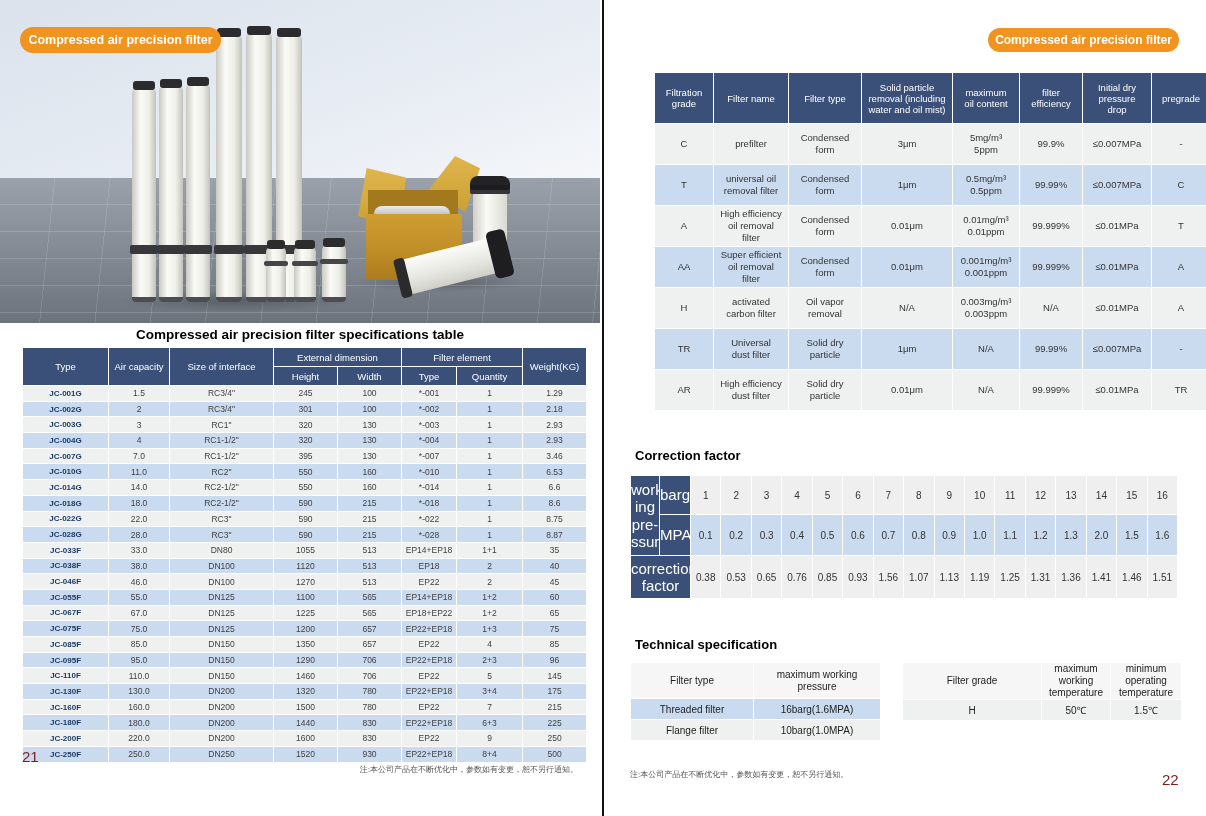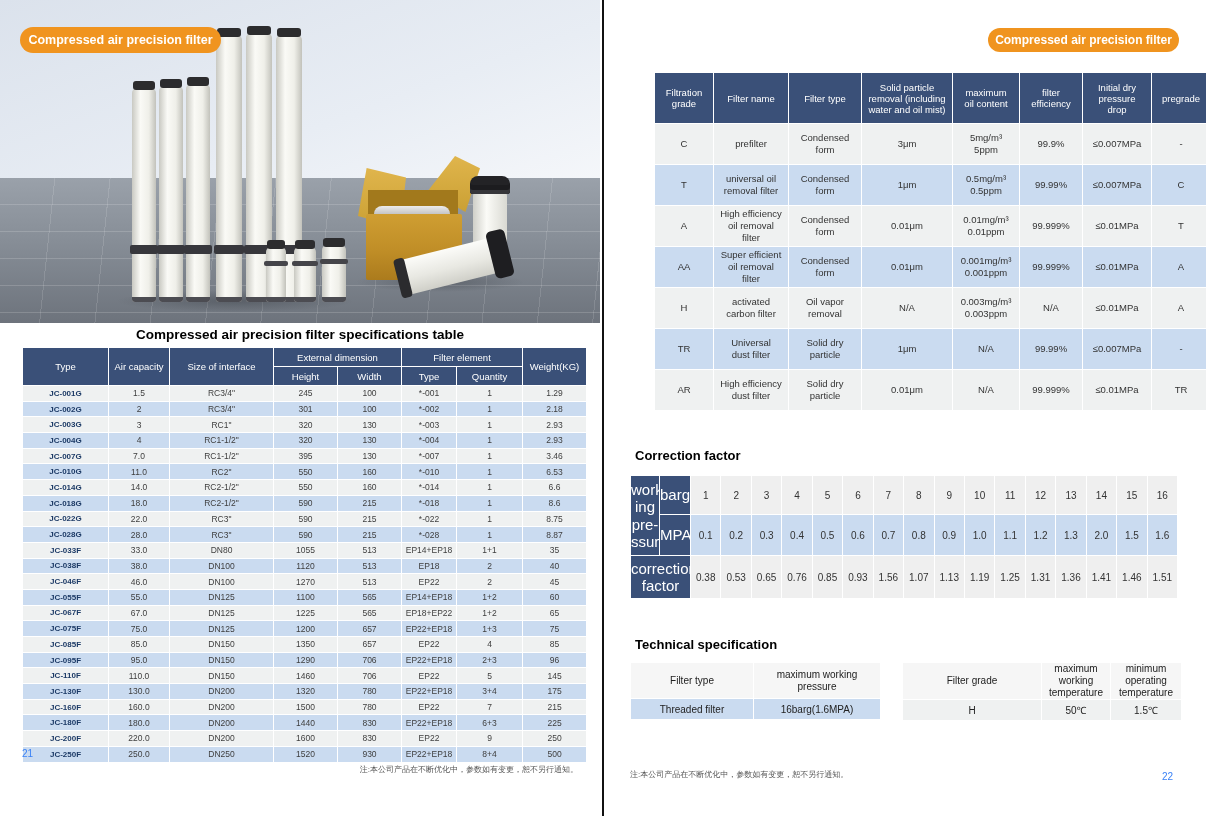--- a/index.html
+++ b/index.html
@@ -85,21 +85,21 @@
   .tech{font-size:10px;color:#222}
   .tech th{height:35px;background:#f6f6f6;font-weight:normal;white-space:pre-line;line-height:1.2}
   .tech td{height:20px}
   #tech-left{left:630px;top:662px;width:248px}
   #tech-right{left:902px;top:662px;width:276px}
 
   
   .note{font-size:8px;color:#555;white-space:nowrap}
   #note-left{left:300px;top:764px;width:278px;text-align:right}
   #note-right{left:630px;top:769px}
-  .pn{font-size:10px;color:#3b82f6}
+  .pn{font-size:15px;color:#7f1d1d}
   #pn-left{left:22px;top:748px}
   #pn-right{left:1162px;top:771px}
 </style>
 </head>
 <body>
 
 <div class="abs" id="photo">
   <div id="sky"></div>
   <div id="floor">
       <div id="floor-tiles"></div>
@@ -662,20 +662,24 @@
         <th>Filter type</th>
         <th>maximum working
 pressure</th>
       </tr>
     </thead>
   <tbody id="tech-left-body">
       <tr class="row-blue">
         <td>Threaded filter</td>
         <td>16barg(1.6MPA)</td>
       </tr>
+      <tr class="row-gray">
+        <td>Flange filter</td>
+        <td>10barg(1.0MPA)</td>
+      </tr>
     </tbody>
 </table>
 <table class="abs tech" id="tech-right">
   <colgroup>
       <col style="width:138px">
       <col style="width:68px">
       <col style="width:70px">
     </colgroup>
   <thead>
       <tr id="tech-right-head">

